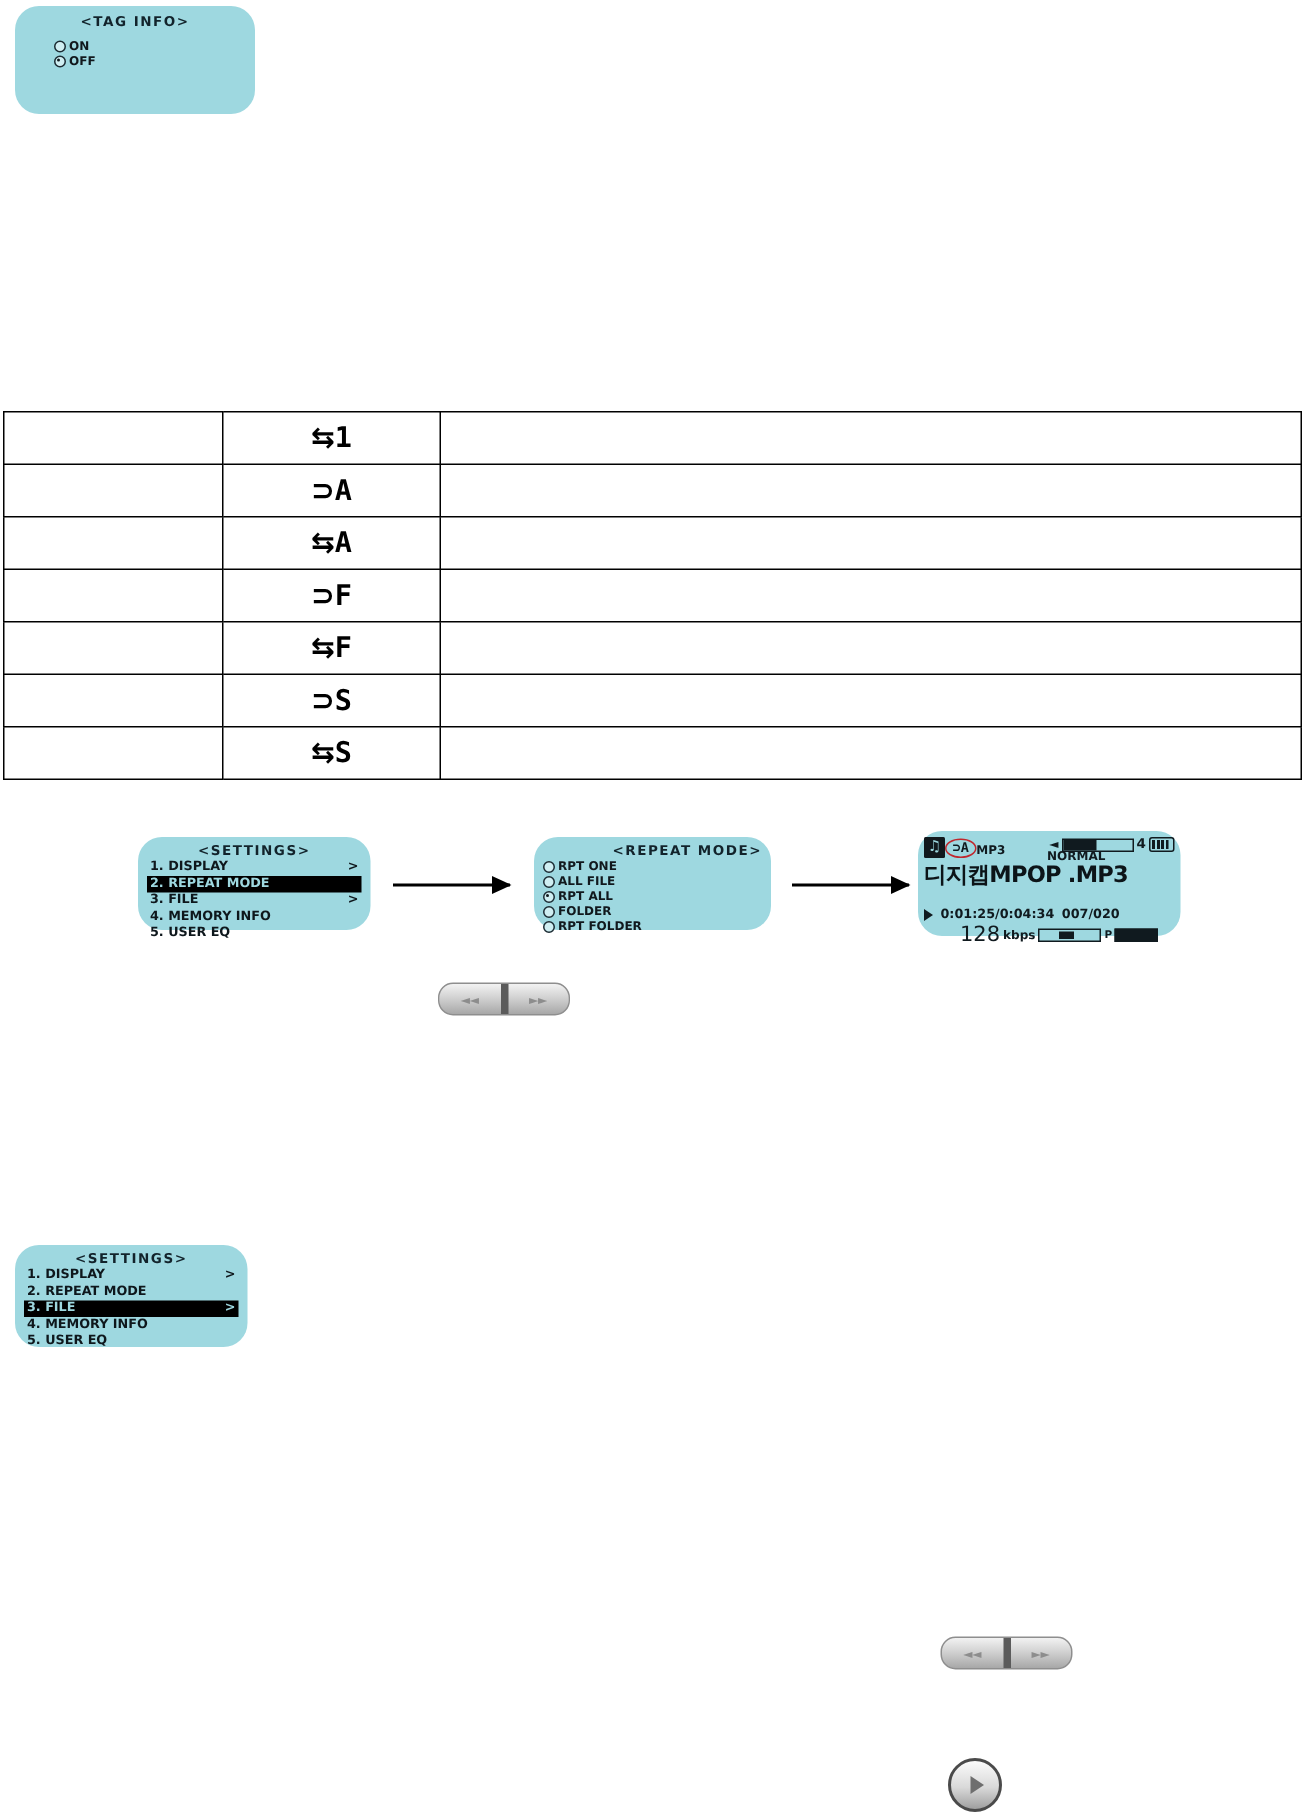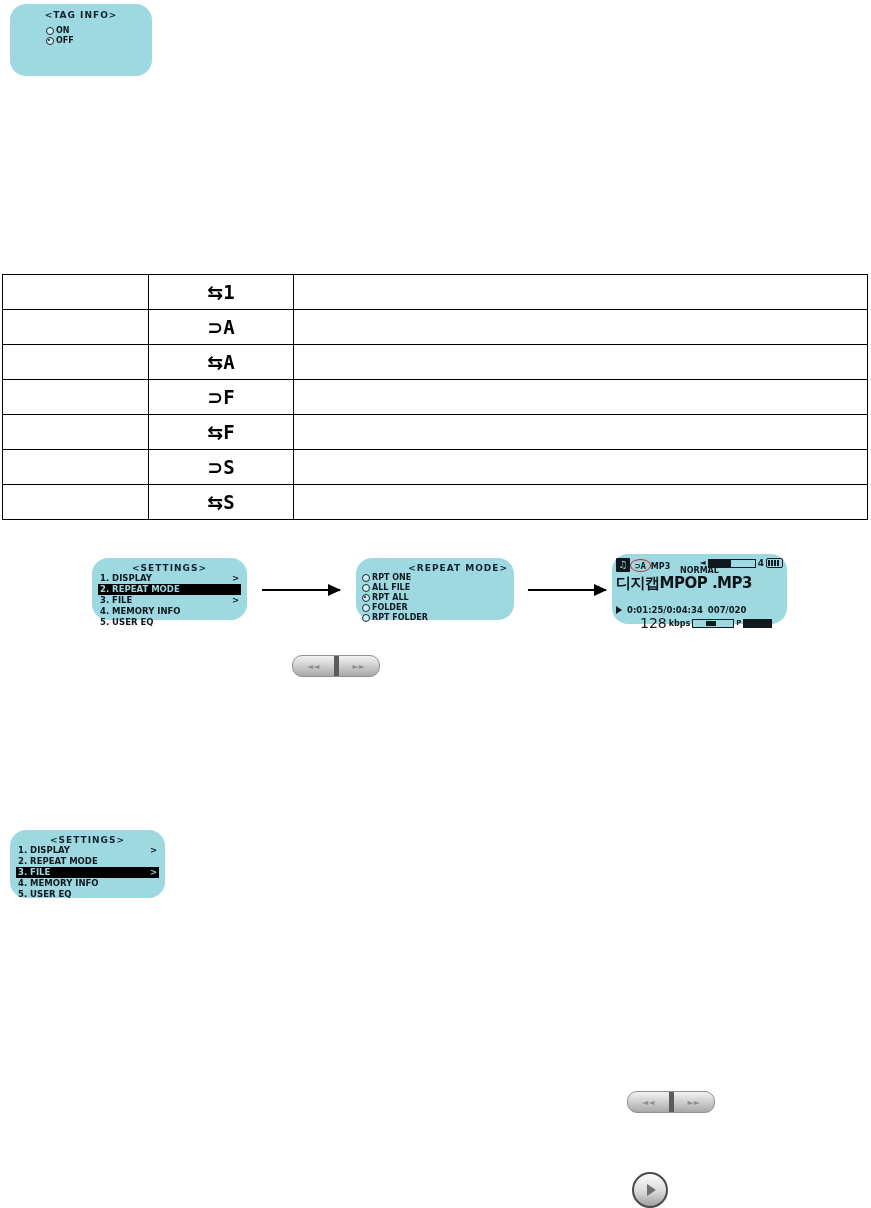--- a/index.html
+++ b/index.html
@@ -22,23 +22,23 @@
   }
   .radio{
     width:6px;height:6px;border:1px solid #1b2b33;border-radius:50%;
     background:#cfeef2;margin-right:2px;flex:none;position:relative;
   }
   .radio.on::after{
     content:"";position:absolute;left:1px;top:1px;width:2px;height:2px;
     border-radius:50%;background:#101a1f;
   }
   
-  #tag-info-screen{left:10px;top:4px;width:142px;height:72px;}
+  #tag-info-screen{left:10px;top:4px;width:160px;height:72px;}
   #tag-info-screen .lcd-title{padding-top:6px;}
-  #tag-info-screen .opt{position:absolute;left:36px;}
+  #tag-info-screen .opt{position:absolute;left:26px;}
   
   #repeat-table{
     position:absolute;left:2px;top:274px;width:866px;
     border-collapse:collapse;table-layout:fixed;
   }
   #repeat-table td{
     border:1px solid #000;height:34px;padding:0;vertical-align:middle;
   }
   .col-a{width:145px;}
   .col-b{width:144px;}
@@ -282,21 +282,21 @@
     <div class="rpt-badge">⊃<span>A</span></div>
     <div class="fmt">MP3</div>
     <div class="vol-wrap">
       <span class="spk">◄</span>
       <span class="vol-bar"></span>
       <span class="vol-num">4</span>
       <span class="batt"></span>
     </div>
   </div>
   <div class="fmt-line">
-    <span style="margin-left:48px;">NORMAL</span>
+    <span style="margin-left:66px;">NORMAL</span>
   </div>
   <div class="track-title">
     <span class="ko">디지캡</span><span>MPOP .MP3</span>
   </div>
   <div class="time-line">
     <span class="play-tri"></span>
     <span>0:01:25/0:04:34</span>
     <span>007/020</span>
   </div>
   <div class="rate-line">

